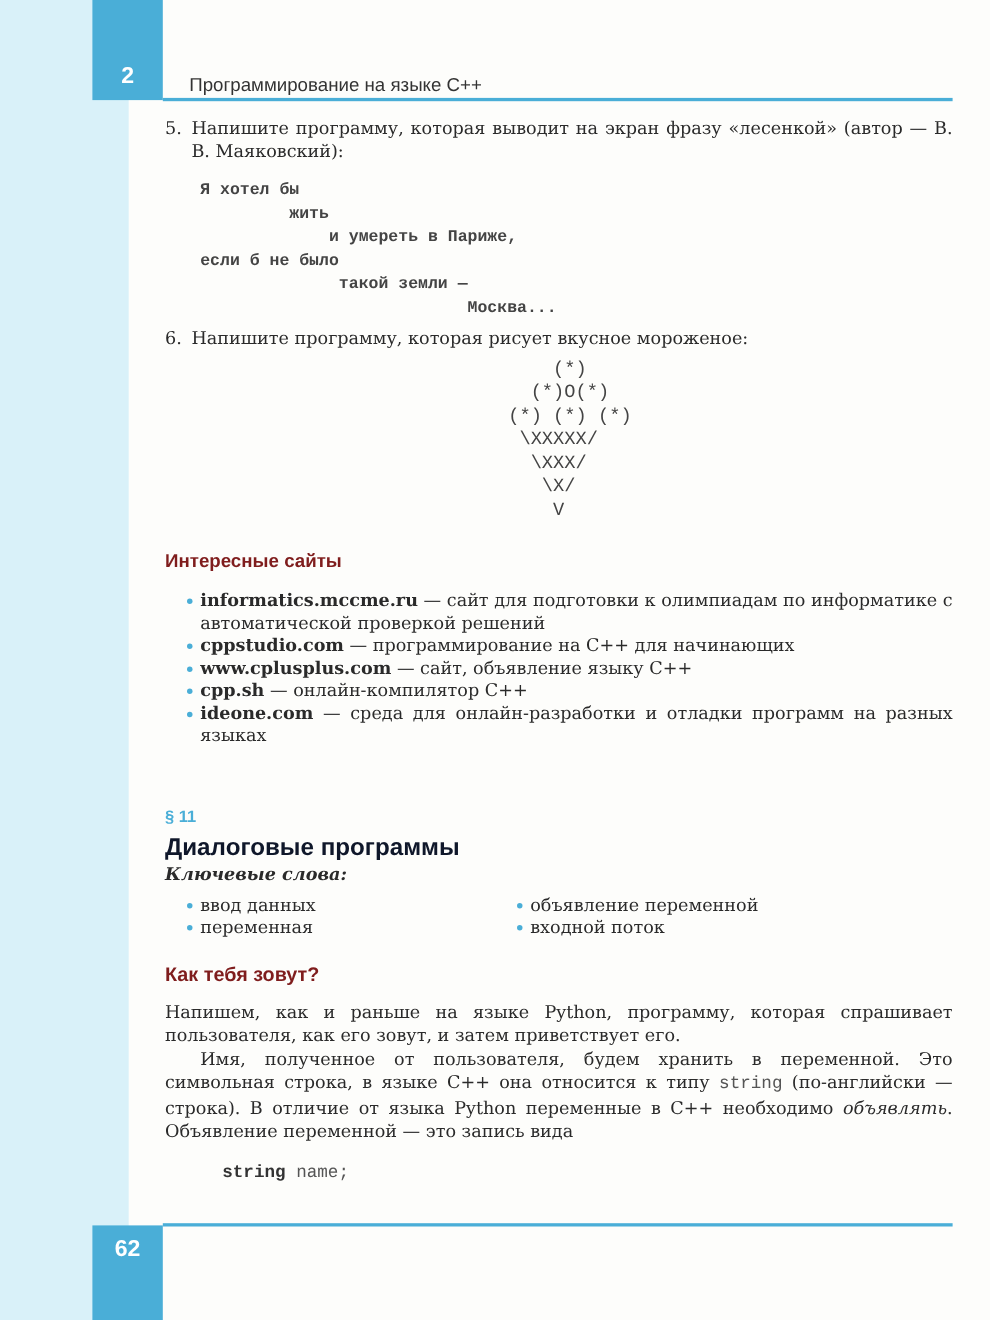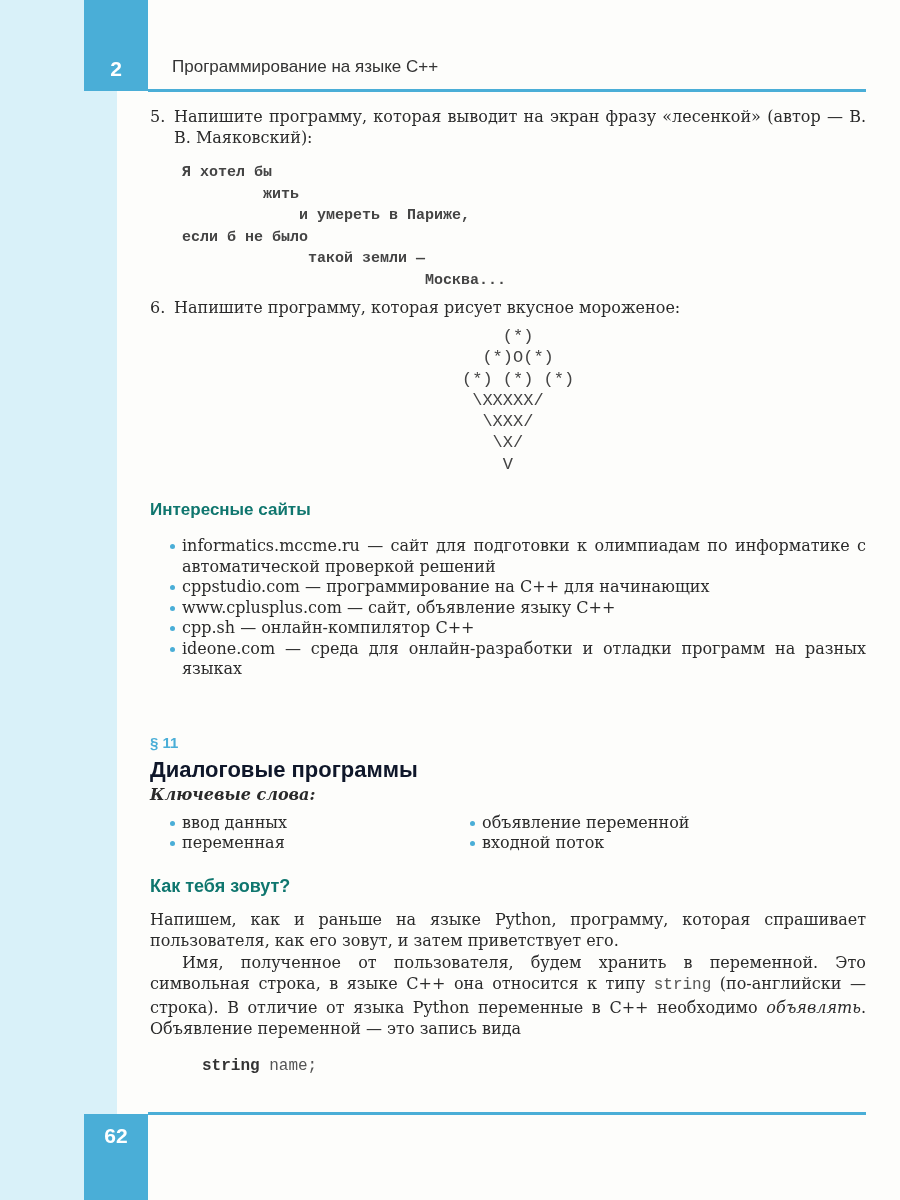--- a/index.html
+++ b/index.html
@@ -6,34 +6,34 @@
   body{width:900px;height:1200px;position:relative;overflow:hidden;background:#fdfdfb;
        font-family:"DejaVu Serif","Liberation Serif",serif;color:#2a2a2a;}
   .margin{position:absolute;left:0;top:0;width:117px;height:1200px;background:#d9f1f9;}
   .tab{position:absolute;left:84px;width:64px;background:#4aaed7;color:#fff;
        font-family:"Liberation Sans",sans-serif;font-weight:bold;font-size:21px;text-align:center;}
   .tab.top{top:0;height:91px;}
   .tab.top span{position:absolute;left:0;right:0;bottom:10px;}
   .tab.bottom{top:1114px;height:86px;}
   .tab.bottom span{position:absolute;left:0;right:0;top:10px;}
   .rule{position:absolute;left:148px;width:718px;height:3px;background:#4aaed7;}
-  .header-title{position:absolute;left:172px;top:57px;font-family:"Liberation Sans",sans-serif;
+  .header-title{position:absolute;left:172px;top:68px;font-family:"Liberation Sans",sans-serif;
        font-size:17px;color:#333;}
   .content{position:absolute;left:150px;top:106px;width:716px;font-size:16px;line-height:21px;}
   .task{display:flex;}
   .task .num{width:24px;flex:none;}
   .task .txt{flex:1;text-align:justify;}
   pre{margin:0;font-family:"Liberation Mono","DejaVu Sans Mono",monospace;font-size:15px;line-height:21.5px;color:#444;}
   .poem{margin:14px 0 6px 32px;font-weight:bold;}
   .icecream{margin:8px 0 0 0;text-align:left;padding-left:312px;font-size:17px;line-height:21.3px;}
-  h3{font-family:"Liberation Sans",sans-serif;font-size:17px;font-weight:bold;margin:0;color:#0f766e;}
+  h3{font-family:"Liberation Sans",sans-serif;font-size:17px;font-weight:bold;margin:0;color:#7f1d1d;}
   ul{list-style:none;margin:0;padding:0;}
   .bullets li{position:relative;padding-left:32px;text-align:justify;line-height:20.5px;}
   .bullets li::before{content:"";position:absolute;left:20px;top:8px;width:5px;height:5px;border-radius:50%;background:#4aaed7;}
-  .site{font-weight:normal;}
+  .site{font-weight:bold;}
   .para-num{font-family:"Liberation Sans",sans-serif;color:#4aaed7;font-size:15px;font-weight:bold;line-height:26px;}
   .para-title{font-family:"Liberation Sans",sans-serif;color:#0f172a;font-size:22px;font-weight:bold;line-height:28px;}
   .kw-title{font-style:italic;font-weight:bold;}
   .kw-grid{display:grid;grid-template-columns:300px 300px;margin-top:8px;}
   .kw-grid li{position:relative;padding-left:32px;line-height:20.5px;}
   .kw-grid li::before{content:"";position:absolute;left:20px;top:8px;width:5px;height:5px;border-radius:50%;background:#4aaed7;}
   p{margin:0;text-align:justify;}
   .indent{text-indent:32px;}
   code.kw{font-family:"Liberation Mono",monospace;font-weight:bold;color:#333;}
   code.id{font-family:"Liberation Mono",monospace;color:#555;}

